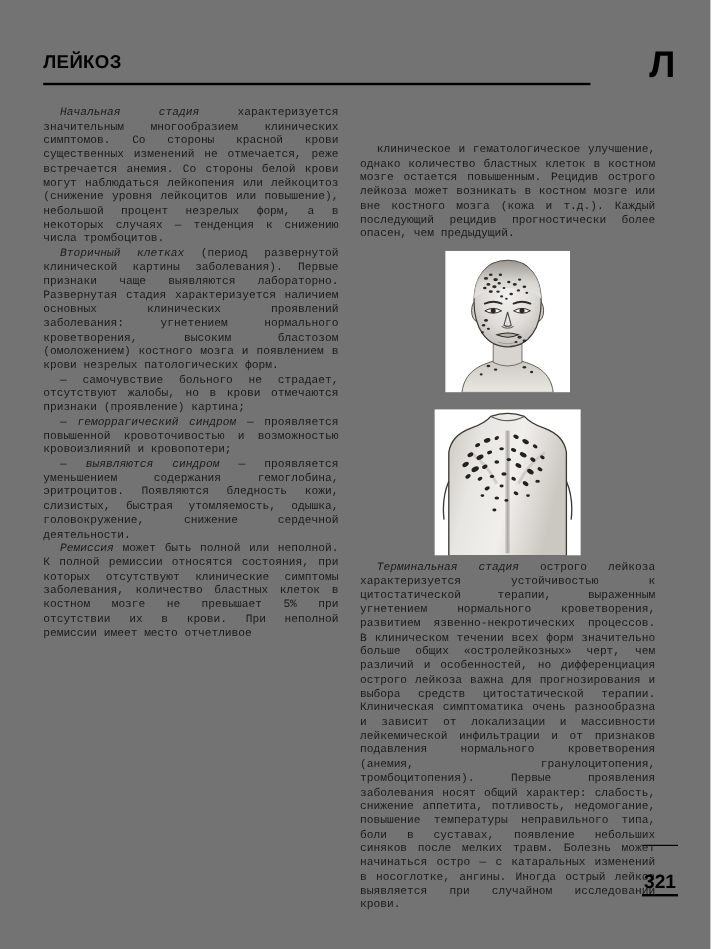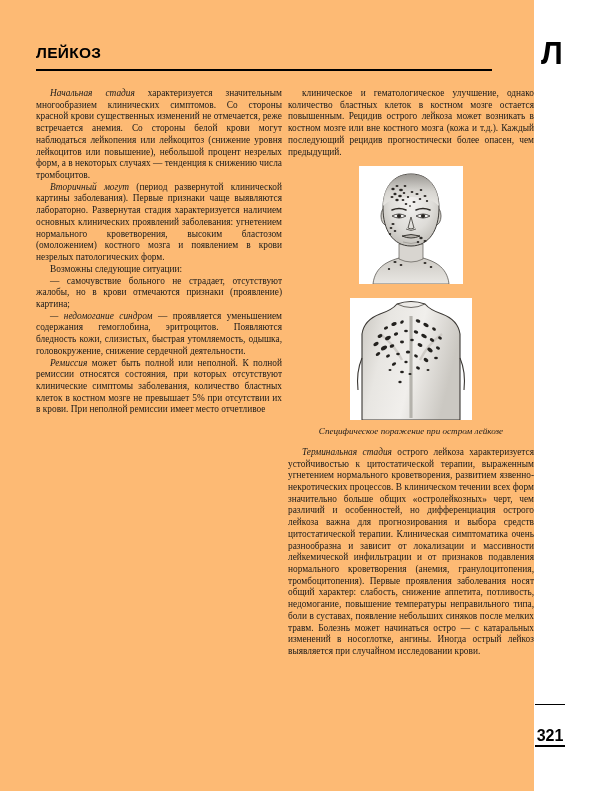--- a/index.html
+++ b/index.html
@@ -12,23 +12,23 @@
     height: 791px;
     position: relative;
     font-family: "Liberation Serif", "DejaVu Serif", serif;
     color: #1a1a1a;
     overflow: hidden;
   }
 
   .page {
     position: absolute;
     left: 0; top: 0;
-    width: 534px;
+    width: 592px;
     height: 791px;
-    background: #fdba74;
+    background: #737373;
   }
 
   
   .header {
     position: absolute;
     left: 36px;
     top: 44px;
     width: 528px;
     height: 40px;
   }
@@ -66,23 +66,24 @@
   
   .col {
     position: absolute;
     top: 88px;
     width: 246px;
     font-size: 9.35px;
     line-height: 11.72px;
     text-align: justify;
     text-justify: inter-word;
     hyphens: manual;
+    font-family: Liberation Mono, monospace;
   }
   .col-left  { left: 36px; }
-  .col-right { left: 288px; }
+  .col-right { left: 300px; margin-top: 31px; }
 
   .col p {
     margin: 0;
     text-indent: 14px;
   }
 
   em.term {
     font-style: italic;
   }
 
@@ -140,24 +141,24 @@
 <div class="page">
 
   <div class="header">
     <div class="header-title">ЛЕЙКОЗ</div>
     <div class="header-rule"></div>
     <div class="letter-tab">Л</div>
   </div>
 
   <div class="col col-left" id="left-col">
       <p><em class="term">Начальная стадия</em><span> характеризуется значительным многообразием клинических симптомов. Со стороны красной крови существенных изменений не отмечается, реже встречается анемия. Со стороны белой крови могут наблюдаться лейкопения или лейкоцитоз (снижение уровня лейкоцитов или повышение), небольшой процент незрелых форм, а в некоторых случаях — тенденция к снижению числа тромбоцитов.</span></p>
-      <p><em class="term">Вторичный могут</em><span> (период развернутой клинической картины заболевания). Первые признаки чаще выявляются лабораторно. Развернутая стадия характеризуется наличием основных клинических проявлений заболевания: угнетением нормального кроветворения, высоким бластозом (омоложением) костного мозга и появлением в крови незрелых патологических форм.</span></p>
-      <p><span>Возможны следующие ситуации:</span></p>
+      <p><em class="term">Вторичный клетках</em><span> (период развернутой клинической картины заболевания). Первые признаки чаще выявляются лабораторно. Развернутая стадия характеризуется наличием основных клинических проявлений заболевания: угнетением нормального кроветворения, высоким бластозом (омоложением) костного мозга и появлением в крови незрелых патологических форм.</span></p>
       <p><span>— самочувствие больного не страдает, отсутствуют жалобы, но в крови отмечаются признаки (проявление) картина;</span></p>
-      <p><em class="term">— недомогание синдром</em><span> — проявляется уменьшением содержания гемоглобина, эритроцитов. Появляются бледность кожи, слизистых, быстрая утомляемость, одышка, головокружение, снижение сердечной деятельности.</span></p>
+      <p><em class="term">— геморрагический синдром</em><span> — проявляется повышенной кровоточивостью и возможностью кровоизлияний и кровопотери;</span></p>
+      <p><em class="term">— выявляются синдром</em><span> — проявляется уменьшением содержания гемоглобина, эритроцитов. Появляются бледность кожи, слизистых, быстрая утомляемость, одышка, головокружение, снижение сердечной деятельности.</span></p>
       <p><em class="term">Ремиссия</em><span> может быть полной или неполной. К полной ремиссии относятся состояния, при которых отсутствуют клинические симптомы заболевания, количество бластных клеток в костном мозге не превышает 5% при отсутствии их в крови. При неполной ремиссии имеет место отчетливое</span></p>
     </div>
 
   <div class="col col-right" id="right-col">
 
     <div id="right-top">
         <p><span>клиническое и гематологическое улучшение, однако количество бластных клеток в костном мозге остается повышенным. Рецидив острого лейкоза может возникать в костном мозге или вне костного мозга (кожа и т.д.). Каждый последующий рецидив прогностически более опасен, чем предыдущий.</span></p>
       </div>
 
     <div class="figure">
@@ -302,21 +303,20 @@
             <ellipse cx="68" cy="70" rx="2.1" ry="1.4" transform="rotate(30 68 70)"></ellipse>
             <ellipse cx="52" cy="74" rx="1.9" ry="1.3"></ellipse>
             <ellipse cx="60" cy="76" rx="1.6" ry="1.1"></ellipse>
             <ellipse cx="50" cy="84" rx="1.7" ry="1.2"></ellipse>
             <ellipse cx="40" cy="72" rx="1.5" ry="1.1"></ellipse>
             <ellipse cx="78" cy="72" rx="1.5" ry="1.1"></ellipse>
           </g>
         </svg>
 
       </div>
-      <div class="fig-caption">Специфическое поражение при остром лейкозе</div>
     </div>
 
     <div id="right-bottom">
         <p><em class="term">Терминальная стадия</em><span> острого лейкоза характеризуется устойчивостью к цитостатической терапии, выраженным угнетением нормального кроветворения, развитием язвенно-некротических процессов. В клиническом течении всех форм значительно больше общих «остролейкозных» черт, чем различий и особенностей, но дифференциация острого лейкоза важна для прогнозирования и выбора средств цитостатической терапии. Клиническая симптоматика очень разнообразна и зависит от локализации и массивности лейкемической инфильтрации и от признаков подавления нормального кроветворения (анемия, гранулоцитопения, тромбоцитопения). Первые проявления заболевания носят общий характер: слабость, снижение аппетита, потливость, недомогание, повышение температуры неправильного типа, боли в суставах, появление небольших синяков после мелких травм. Болезнь может начинаться остро — с катаральных изменений в носоглотке, ангины. Иногда острый лейкоз выявляется при случайном исследовании крови.</span></p>
       </div>
   </div>
 
   <div class="folio">
     <div class="folio-rule"></div>
     <div class="folio-num">321</div>

